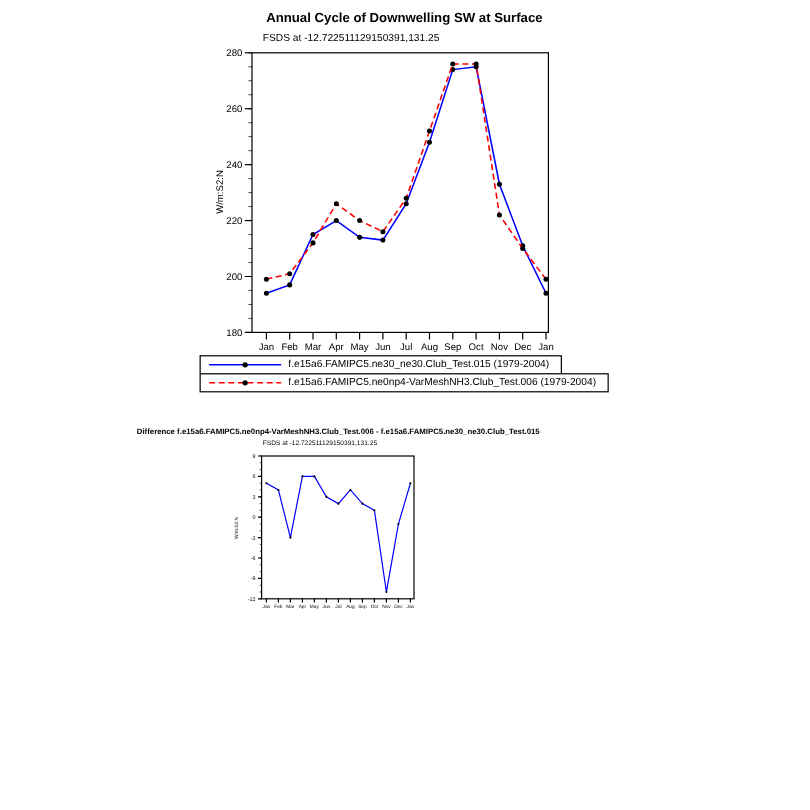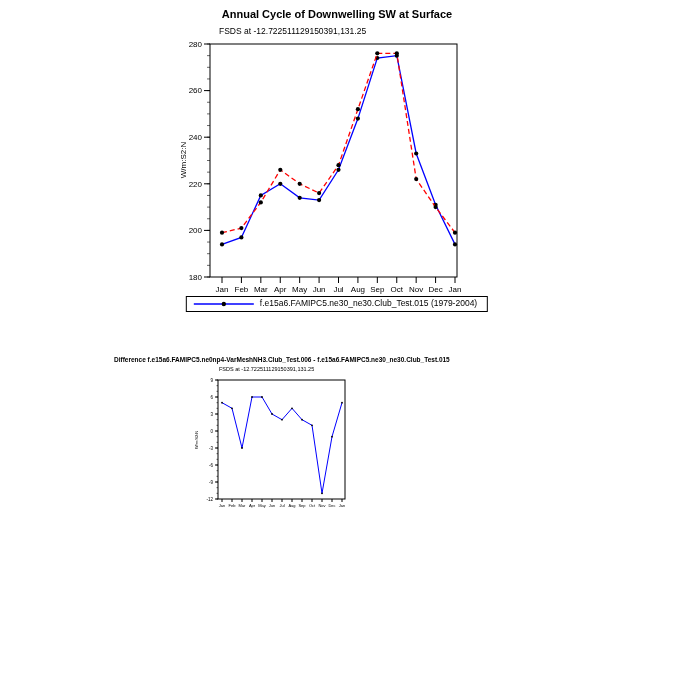--- a/index.html
+++ b/index.html
@@ -127,20 +127,27 @@
 </svg>
 
 <div id="legend">
   <div class="legend-row">
     <svg class="legend-swatch" width="62" height="10">
       <line x1="1" y1="5" x2="61" y2="5" stroke-width="1.3" stroke="#0000ff"></line>
       <circle cx="31" cy="5" r="2.2" fill="#000000"></circle>
     </svg>
     <span class="legend-label">f.e15a6.FAMIPC5.ne30_ne30.Club_Test.015 (1979-2004)</span>
   </div>
+  <div class="legend-row">
+    <svg class="legend-swatch" width="62" height="10">
+      <line x1="1" y1="5" x2="61" y2="5" stroke-width="1.3" stroke-dasharray="5,3" stroke="#ff0000"></line>
+      <circle cx="31" cy="5" r="2.2" fill="#000000"></circle>
+    </svg>
+    <span class="legend-label">f.e15a6.FAMIPC5.ne0np4-VarMeshNH3.Club_Test.006 (1979-2004)</span>
+  </div>
 </div>
 
 <svg id="chart-bot" class="abs" style="left:0;top:352px;" width="675" height="170">
   <text class="title-diff" x="114" y="10" text-anchor="start">Difference f.e15a6.FAMIPC5.ne0np4-VarMeshNH3.Club_Test.006 - f.e15a6.FAMIPC5.ne30_ne30.Club_Test.015</text>
   <text class="subtitle-diff" x="219" y="19" text-anchor="start">FSDS at -12.722511129150391,131.25</text>
   <text class="ylab-diff" transform="translate(198,88) rotate(-90)" text-anchor="middle">W/m:S2:N</text>
   <g id="plot-bot">
       <line x1="218" y1="147" x2="216.5" y2="147" stroke="#000" stroke-width="0.6"></line>
       <line x1="218" y1="141.33333333333334" x2="216.5" y2="141.33333333333334" stroke="#000" stroke-width="0.6"></line>
       <line x1="218" y1="135.66666666666666" x2="216.5" y2="135.66666666666666" stroke="#000" stroke-width="0.6"></line>

